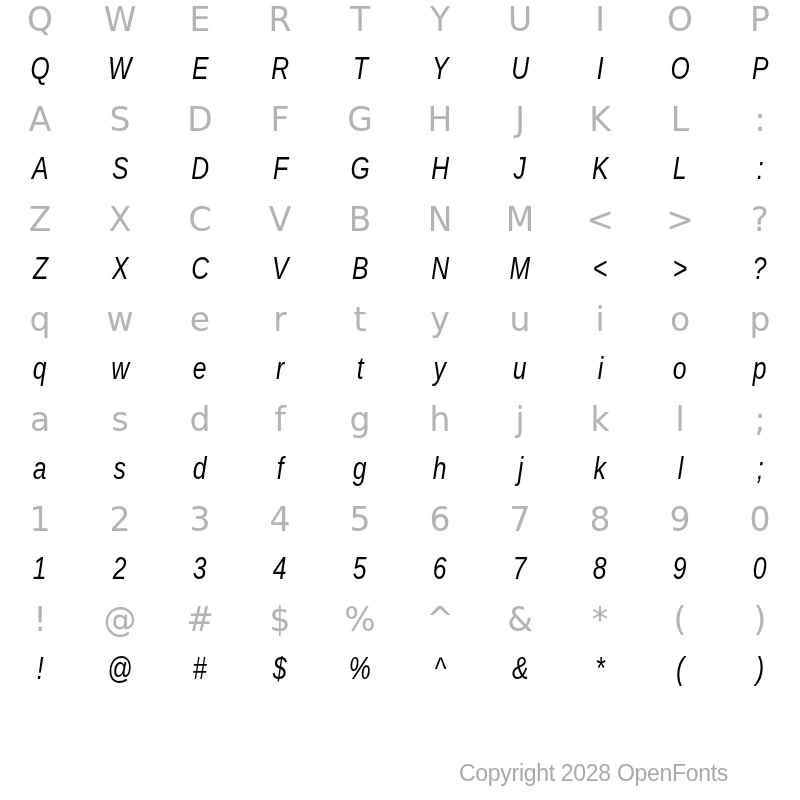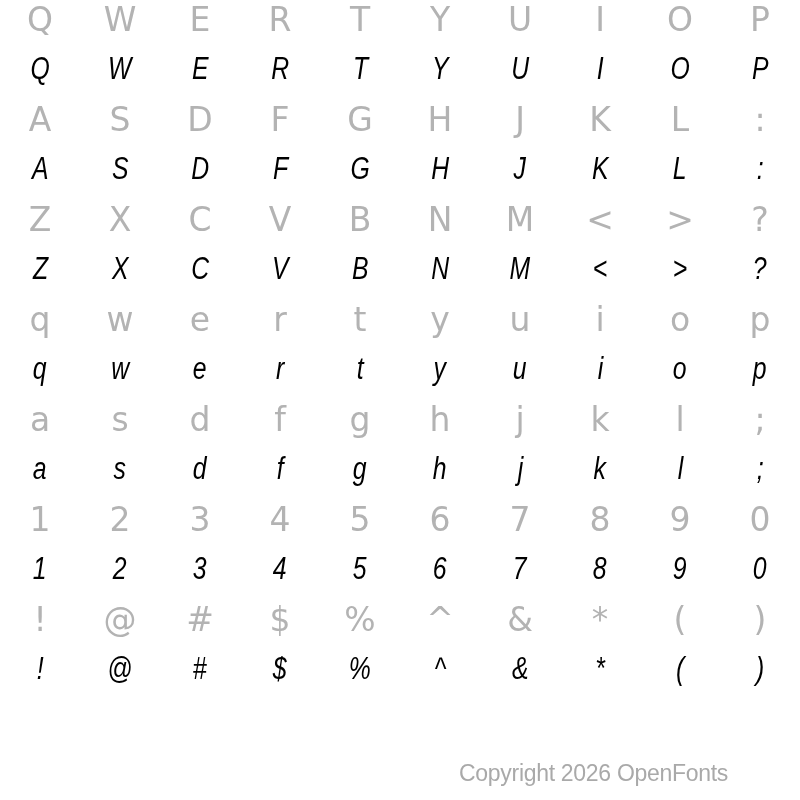--- a/index.html
+++ b/index.html
@@ -509,13 +509,13 @@
       </span>
       <span class="cell">
         <span class="glyph">(</span>
       </span>
       <span class="cell">
         <span class="glyph">)</span>
       </span>
     </div>
   </div>
 
-<div id="copyright">Copyright 2026 OpenFonts</div>
+<div id="copyright">Copyright 2028 OpenFonts</div>
 
 </body></html>

